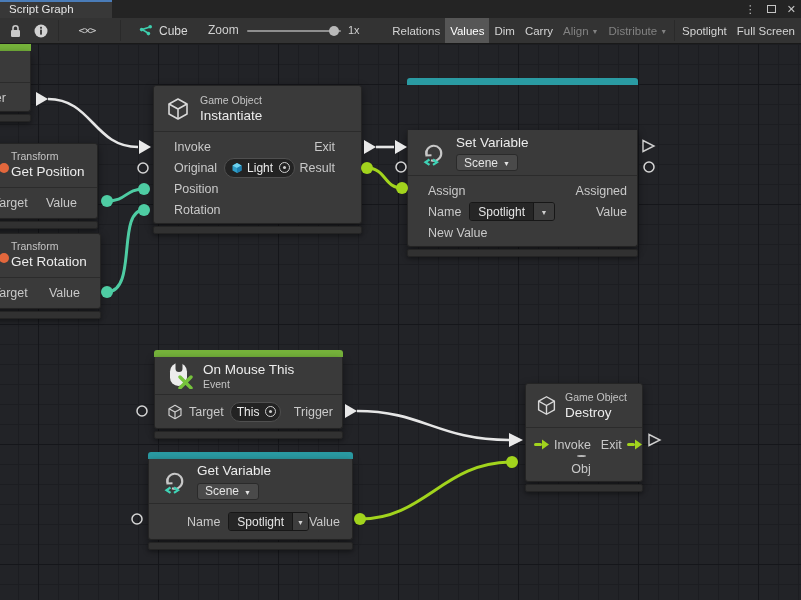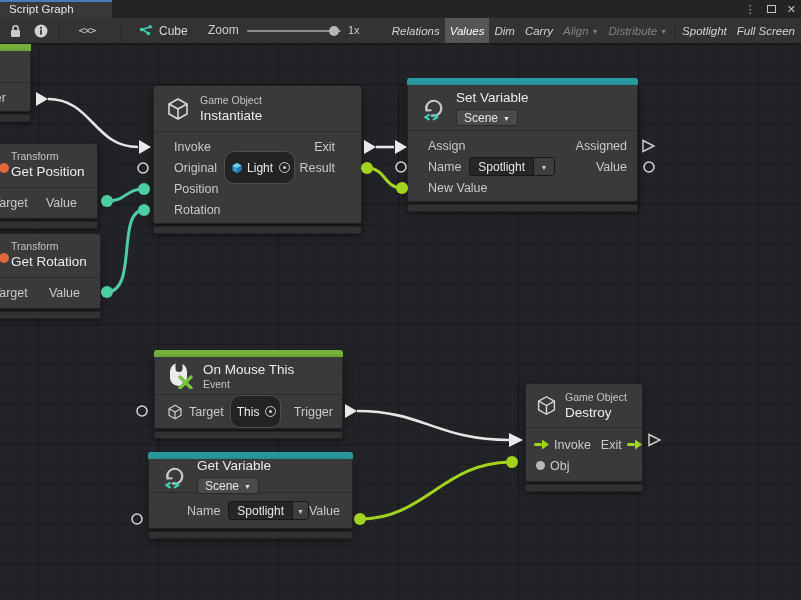--- a/index.html
+++ b/index.html
@@ -21,21 +21,21 @@
   .toolbar { position:absolute; top:18px; left:0; right:0; height:26px; background:#333333; border-bottom:1px solid #191919;
              z-index:20; color:#d4d4d4; font-size:12px; }
   .toolbar .tbtn { position:absolute; top:0; height:25px; display:flex; align-items:center; justify-content:center; }
   .tb-sep { position:absolute; top:2px; width:1px; height:21px; background:#2a2a2a; }
   .codeicon { font-family:"DejaVu Sans Mono", monospace; font-size:11px; color:#cfcfcf; letter-spacing:-1px; }
   .crumb { position:absolute; left:138px; top:0; height:25px; display:flex; align-items:center; gap:6px; color:#d8d8d8; }
   .zoomlbl { position:absolute; left:208px; top:5px; font-size:12px; color:#cfcfcf; }
   .slider { position:absolute; left:247px; top:12px; width:94px; height:2px; background:#8f8f8f; border-radius:1px; }
   .slider .handle { position:absolute; right:2px; top:-4px; width:10px; height:10px; border-radius:50%; background:#b8b8b8; }
   .zoomval { position:absolute; left:348px; top:6px; font-size:11px; color:#cfcfcf; }
-  .tb-right { position:absolute; right:1px; top:0; height:25px; display:flex; align-items:center; font-size:11.5px;font-style:italic; }
+  .tb-right { position:absolute; right:1px; top:0; height:25px; display:flex; align-items:center; font-size:11.5px; }
   .tb-right .btn { padding:0 5px; height:25px; display:flex; align-items:center; gap:3px; color:#d4d4d4; white-space:nowrap; }
   .tb-right .btn.active { background:#565656; color:#ffffff; }
   .tb-right .btn.disabled { color:#828282; }
   .dd-arrow { font-size:7px; line-height:1; position:relative; top:1px; }
   
   .canvas {
     position:absolute; left:0; top:44px; right:0; bottom:0;
     background-color:#222327;
     background-image:
       linear-gradient(#15161a 1px, transparent 1px),
@@ -55,21 +55,21 @@
   .nhead .t-title { font-size:13.5px; color:#ececec; line-height:17px; }
   .nbody { padding:4px 0 3px 0; }
   .nrow { height:21px; display:flex; align-items:center; font-size:12.5px; color:#c9c9c9; }
   .spacer { flex:1; }
   .dropbtn { display:inline-flex; align-items:center; gap:5px; background:#4a4a4a; border:1px solid #2a2a2a; border-radius:3px;
              height:17px; padding:0 7px; font-size:12px; color:#e4e4e4; }
   .combo { display:inline-flex; align-items:stretch; height:19px; border:1px solid #171717; border-radius:3px; overflow:hidden; }
   .combo .val { background:#262626; color:#e4e4e4; font-size:12px; display:flex; align-items:center; padding:0 8px; }
   .combo .arr { background:#3d3d3d; border-left:1px solid #171717; width:21px; display:flex; align-items:center; justify-content:center; color:#cfcfcf; }
   .objpill { display:inline-flex; align-items:center; gap:4px; background:#232323; border:1px solid #4f4f4f; border-radius:10px;
-             height:33px; padding:0 4px 0 6px; color:#ececec; font-size:12px; }
+             height:20px; padding:0 4px 0 6px; color:#ececec; font-size:12px; }
   .picker { width:11px; height:11px; border:1.5px solid #cfcfcf; border-radius:50%; position:relative; display:inline-block; margin-left:2px; }
   .picker::after { content:""; position:absolute; left:50%; top:50%; width:3px; height:3px; margin:-1.5px 0 0 -1.5px; border-radius:50%; background:#cfcfcf; }
   .orangedot { position:absolute; width:10px; height:10px; border-radius:50%; background:#e2673c; }
   .graydot { width:9px; height:9px; border-radius:50%; background:#b9b9b9; display:inline-block; }
   svg.overlay { position:absolute; left:0; top:0; z-index:5; pointer-events:none; }
   .icon { flex:0 0 auto; display:inline-block; }
 </style>
 </head>
 <body>
 
@@ -237,21 +237,21 @@
         <div class="nrow" style="padding:0 26px 0 20px;">
           <span>Rotation</span>
         </div>
       </div>
     </div>
     <div class="node-footer"></div>
   </div>
 
   <div class="node" style="left:407px; top:78px; width:231px;">
     <div class="accent" style="background:#2a9ba3; border-radius:3px 3px 0 0;"></div>
-    <div class="node-main" style="border-top:none; border-radius:0 0 3px 3px;">
+    <div class="node-main" style="border-top:none; border-radius:0 0 3px 3px;margin-top:45px;">
       <div class="nhead" style="height:46px;">
         <svg class="icon" width="26" height="26" viewBox="0 0 26 26">
           <path d="M6.5 15 A7.5 7.5 0 1 1 11 20.2" fill="none" stroke="#c8c8c8" stroke-width="2.1"></path>
           <path d="M6.5 10.5 L6.5 15.5 L11.5 15.2" fill="none" stroke="#c8c8c8" stroke-width="2.1"></path>
           <path d="M9.5 19.5 L5.5 22.2 L9.5 24.9" fill="none" stroke="#3ed2b5" stroke-width="2.2"></path>
           <path d="M13 19.5 L17 22.2 L13 24.9" fill="none" stroke="#3ed2b5" stroke-width="2.2"></path>
         </svg>
         <div>
           <div class="t-title">Set Variable</div>
           <div style="margin-top:2px;">
@@ -315,21 +315,21 @@
           <span>Trigger</span>
         </div>
       </div>
     </div>
     <div class="node-footer"></div>
   </div>
 
   <div class="node" style="left:148px; top:452px; width:205px;">
     <div class="accent" style="background:#2a9ba3; border-radius:3px 3px 0 0;"></div>
     <div class="node-main" style="border-top:none; border-radius:0 0 3px 3px;">
-      <div class="nhead" style="height:34px;">
+      <div class="nhead" style="height:45px;">
         <svg class="icon" width="26" height="26" viewBox="0 0 26 26">
           <path d="M6.5 15 A7.5 7.5 0 1 1 11 20.2" fill="none" stroke="#c8c8c8" stroke-width="2.1"></path>
           <path d="M6.5 10.5 L6.5 15.5 L11.5 15.2" fill="none" stroke="#c8c8c8" stroke-width="2.1"></path>
           <path d="M9.5 19.5 L5.5 22.2 L9.5 24.9" fill="none" stroke="#3ed2b5" stroke-width="2.2"></path>
           <path d="M13 19.5 L17 22.2 L13 24.9" fill="none" stroke="#3ed2b5" stroke-width="2.2"></path>
         </svg>
         <div>
           <div class="t-title">Get Variable</div>
           <div style="margin-top:2px;">
             <span class="dropbtn">
@@ -375,21 +375,21 @@
             <path d="M8 0.5 L15 5.5 L8 10.5 Z" fill="#a2d41d"></path>
           </svg>
           <span>Invoke</span>
           <span class="spacer"></span>
           <span>Exit</span>
           <svg class="icon" width="15" height="11" viewBox="0 0 15 11">
             <rect x="0" y="4" width="8" height="3" rx="1.5" fill="#a2d41d"></rect>
             <path d="M8 0.5 L15 5.5 L8 10.5 Z" fill="#a2d41d"></path>
           </svg>
         </div>
-        <div class="nrow" style="padding:0 6px 0 10px; gap:5px;">
+        <div class="nrow" style="padding:0 6px 0 0; gap:5px;flex-direction:column;">
           <span class="graydot"></span>
           <span>Obj</span>
         </div>
       </div>
     </div>
     <div class="node-footer"></div>
   </div>
 
   <svg class="overlay" width="801" height="600" viewBox="0 0 801 600">
 

